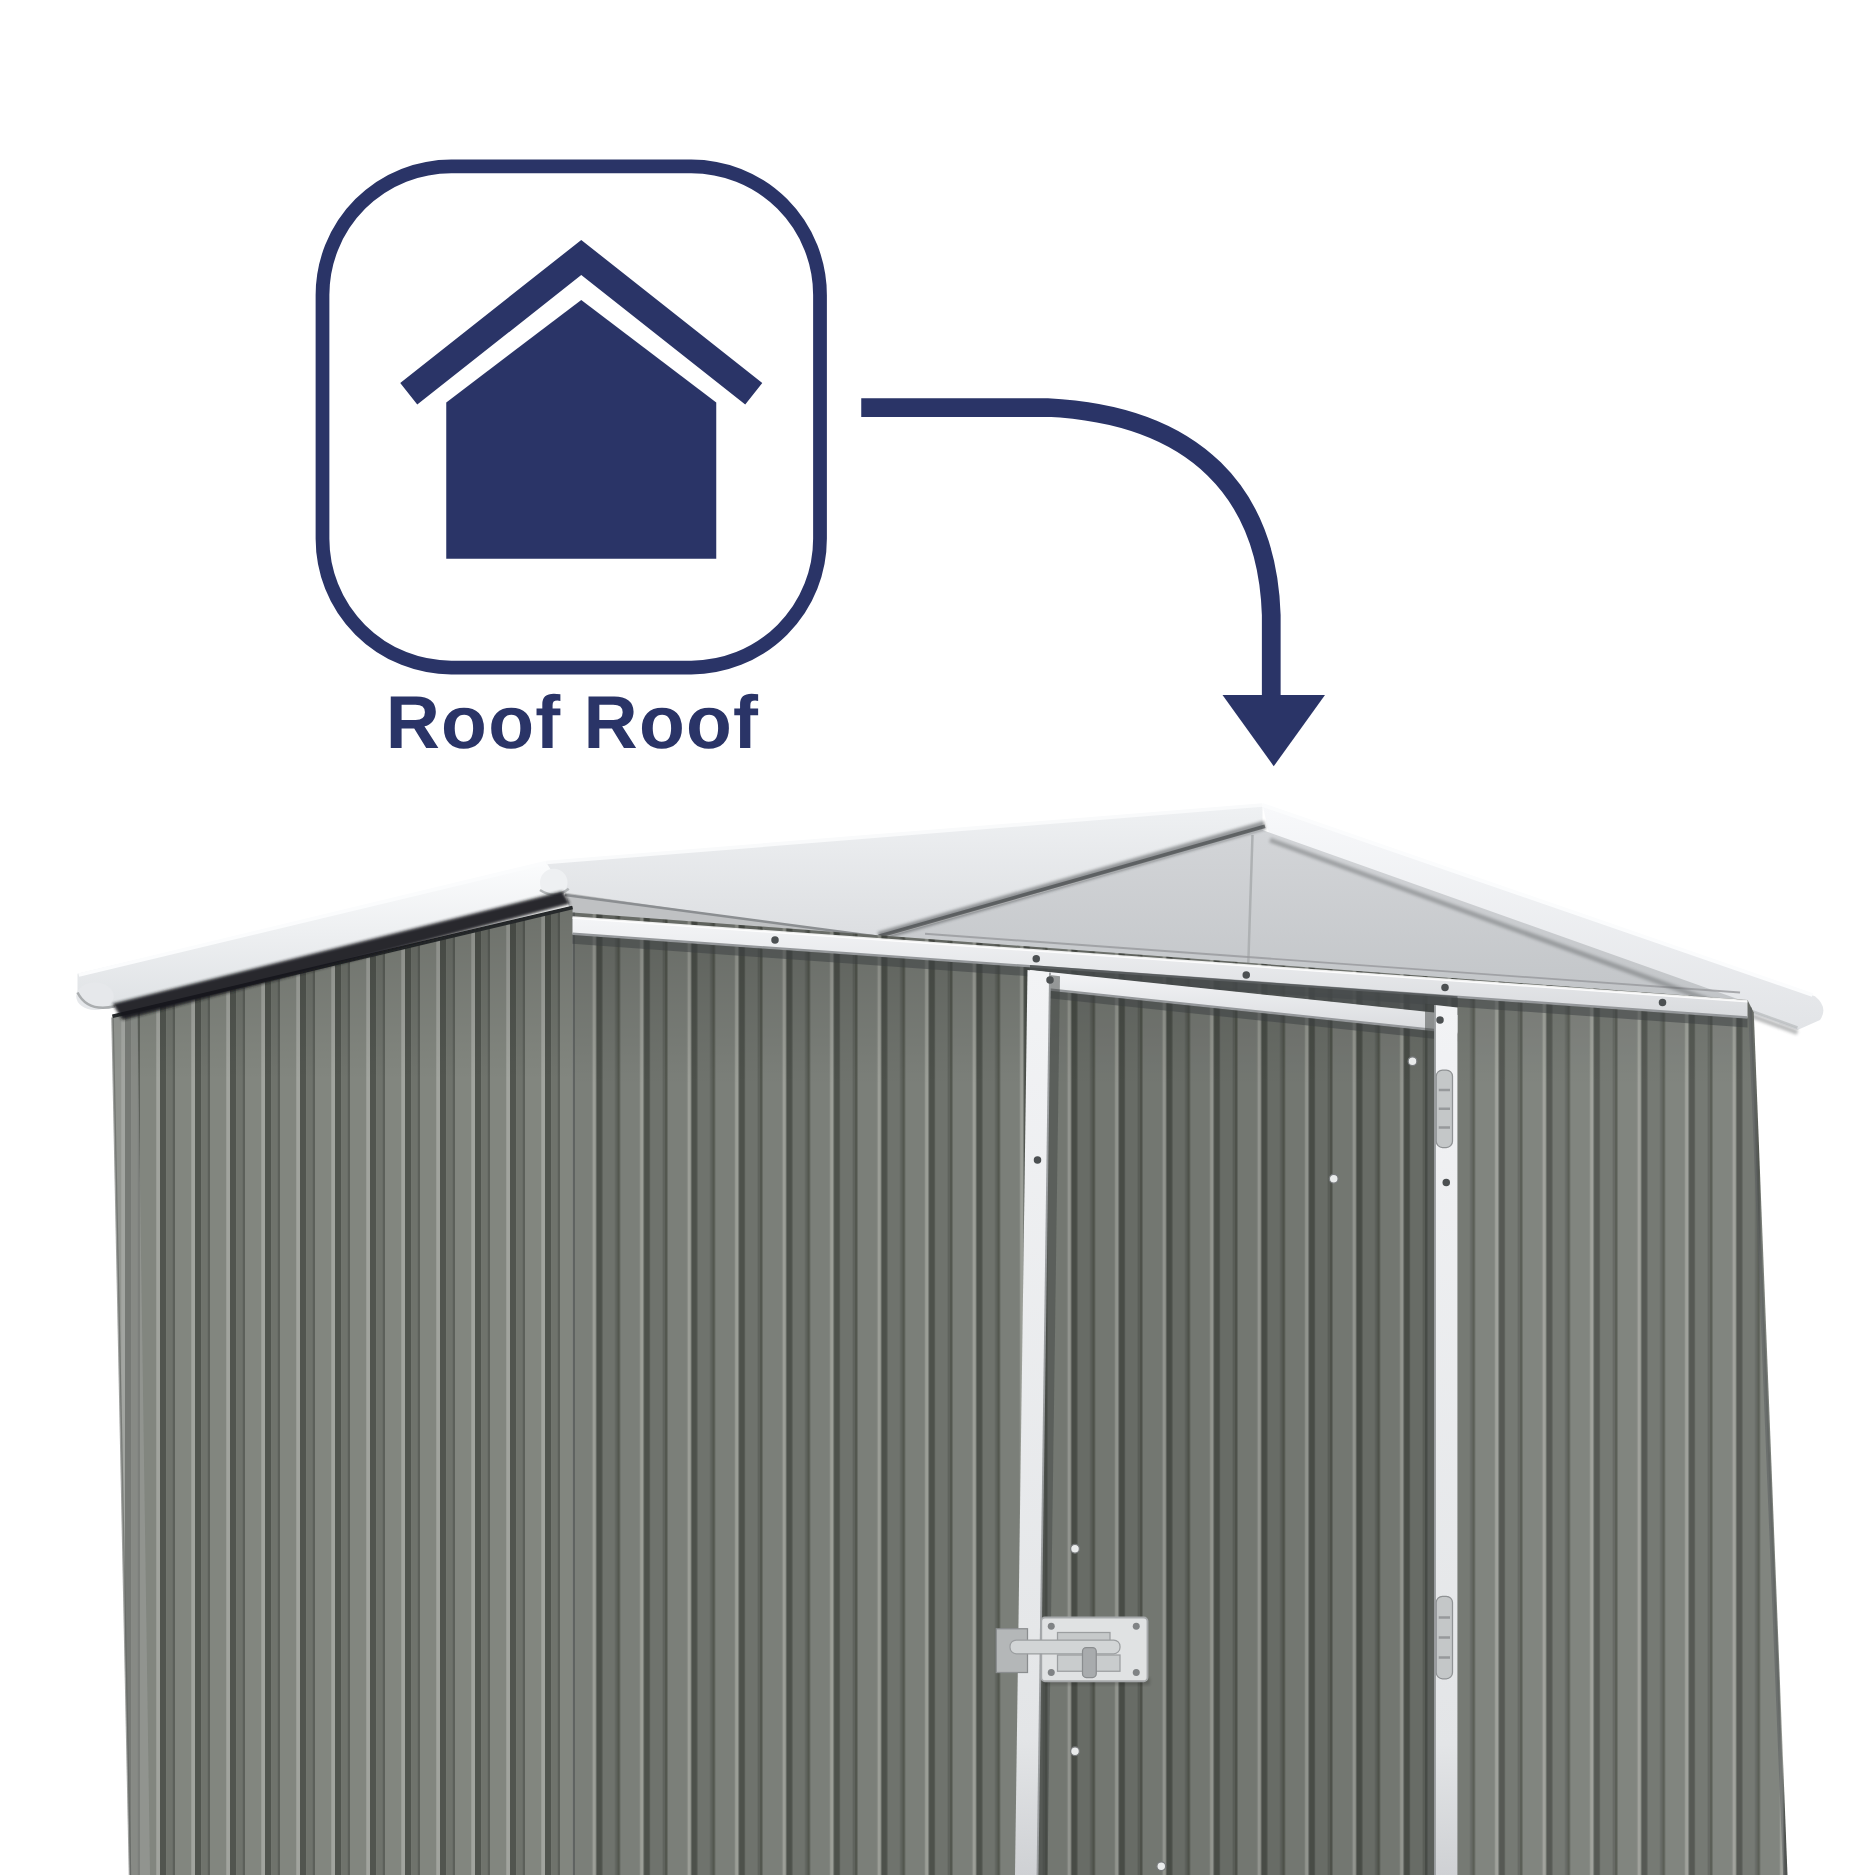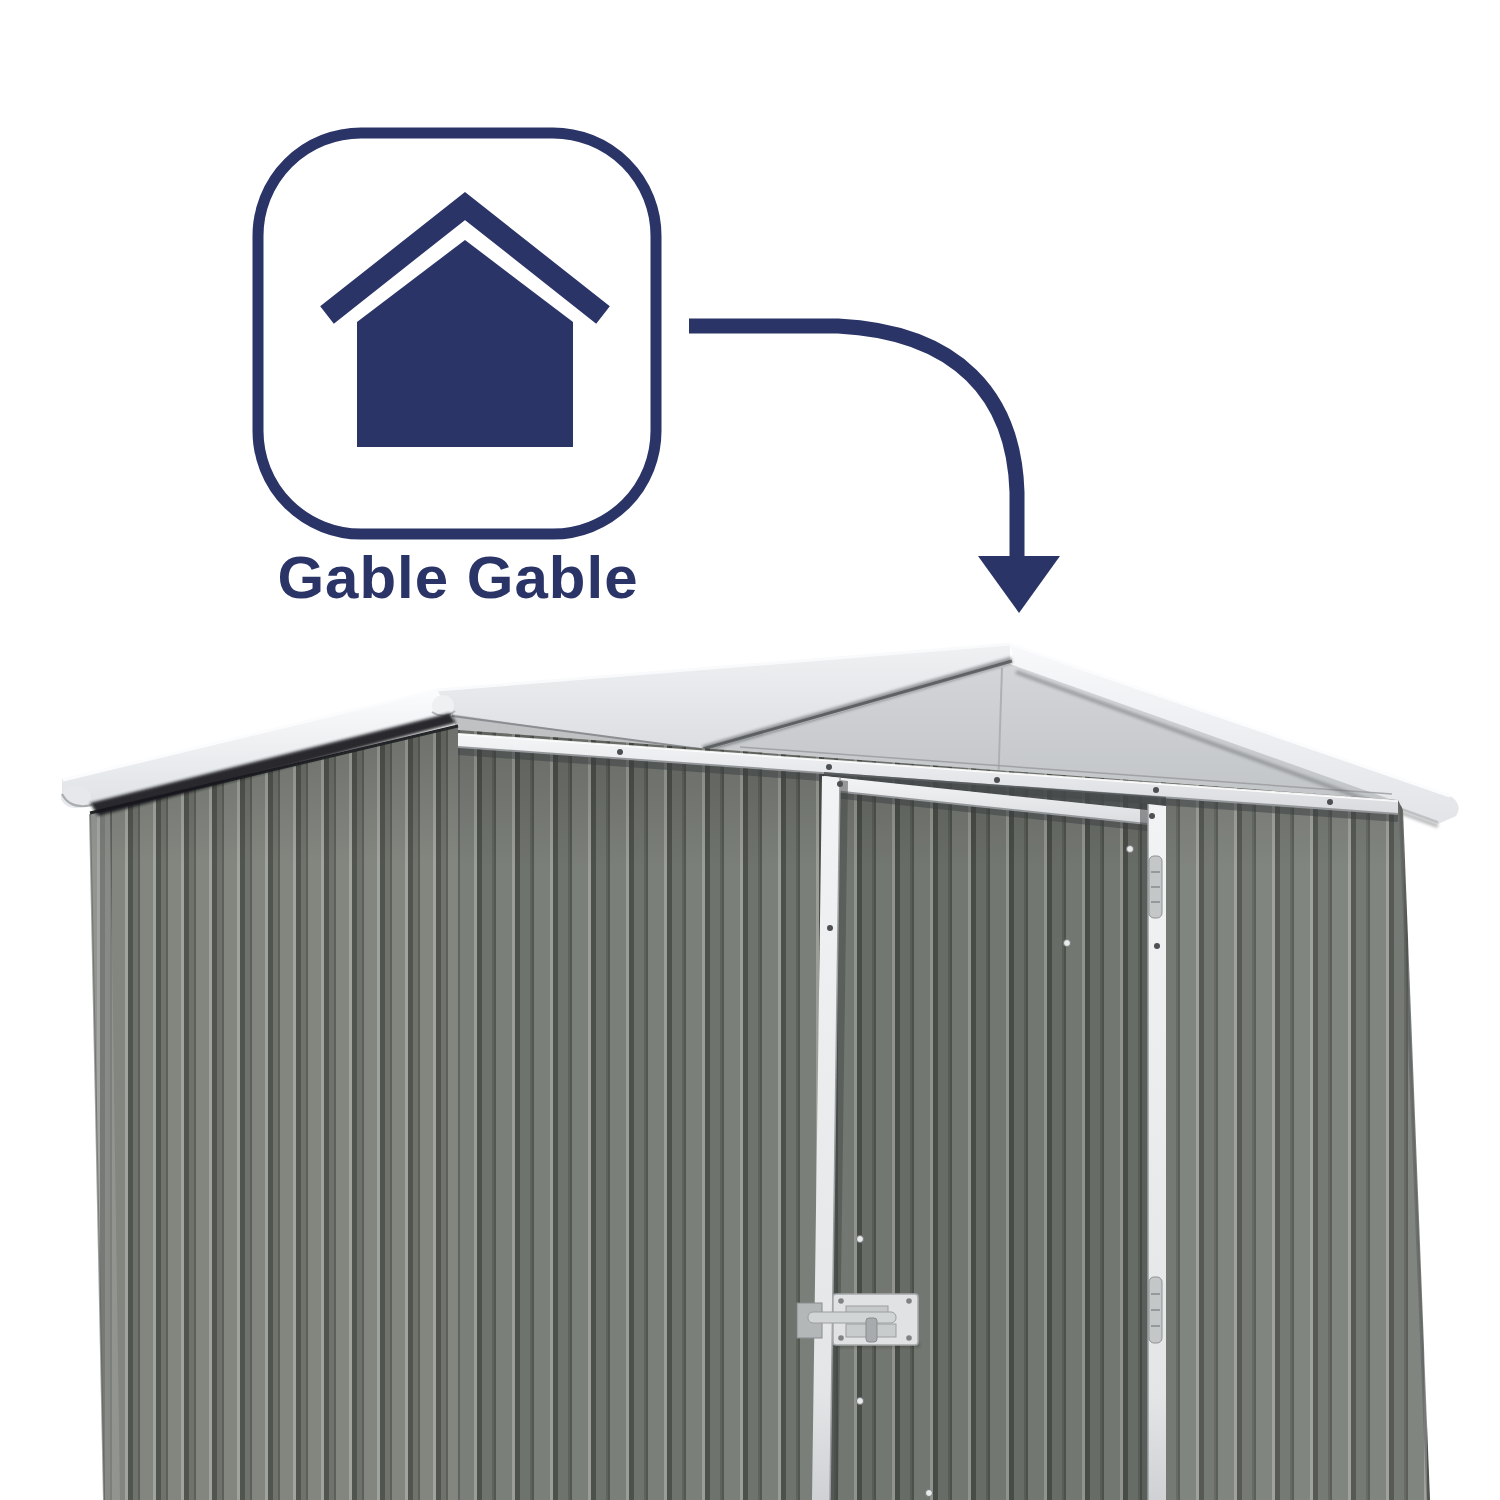--- a/index.html
+++ b/index.html
@@ -194,15 +194,15 @@
       <path class="fill-navy" d="M357,322 L465,240 L573,322 L573,447 L357,447 Z"></path>
     </g>
   </g>
 
   <g>
     <path class="stroke-navy" d="M689,326 L838,326 C958,332 1014,396 1017,492 L1017,560" stroke-width="15" fill="none"></path>
     <polygon class="fill-navy" points="978,556 1060,556 1019,613"></polygon>
   </g>
 </svg>
 
-<div class="label">Gable Gable</div>
+<div class="label">Roof Roof</div>
 
 </div>
 
 </body></html>

